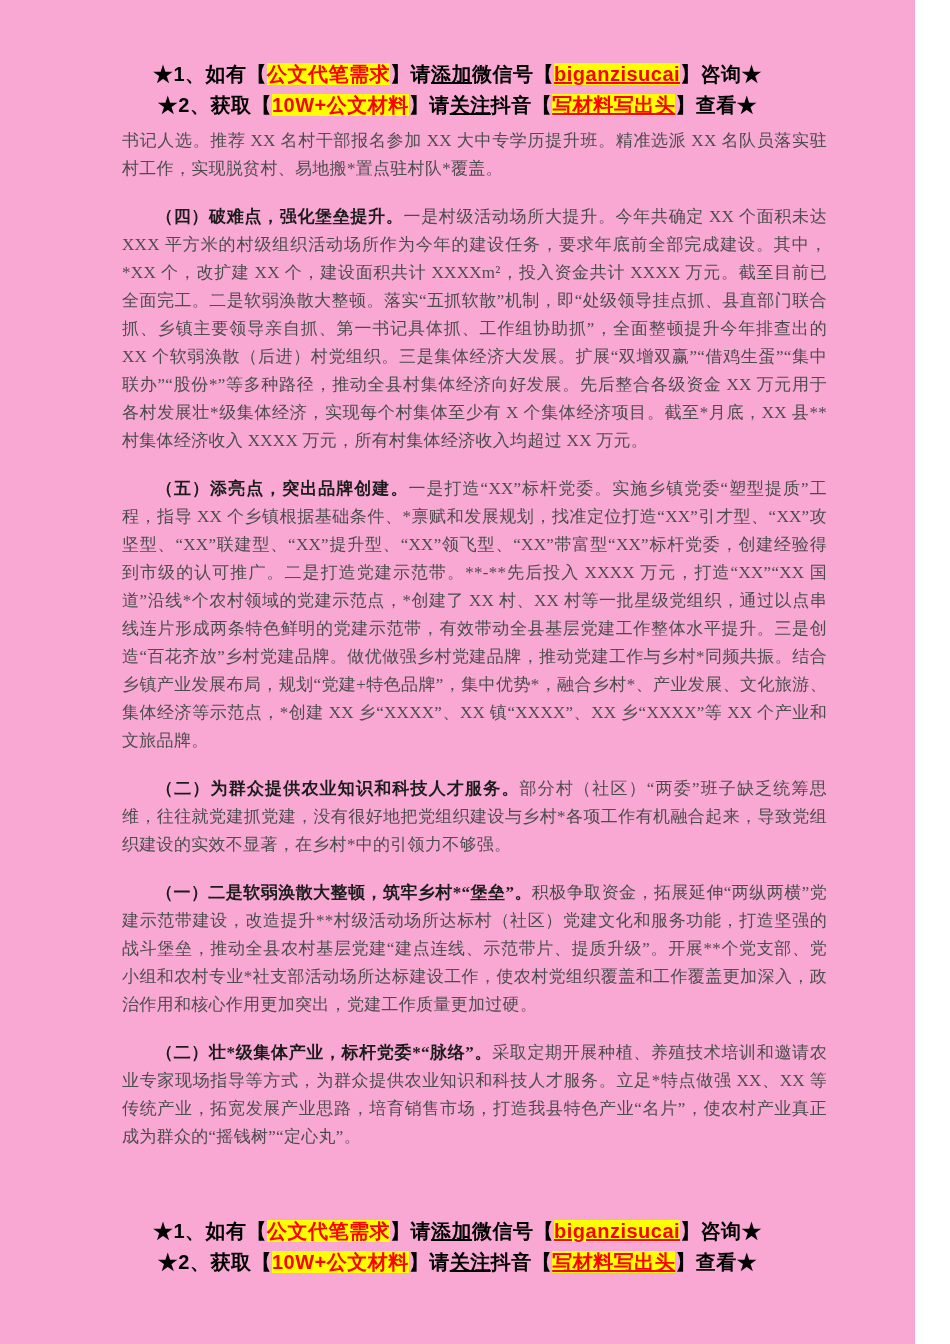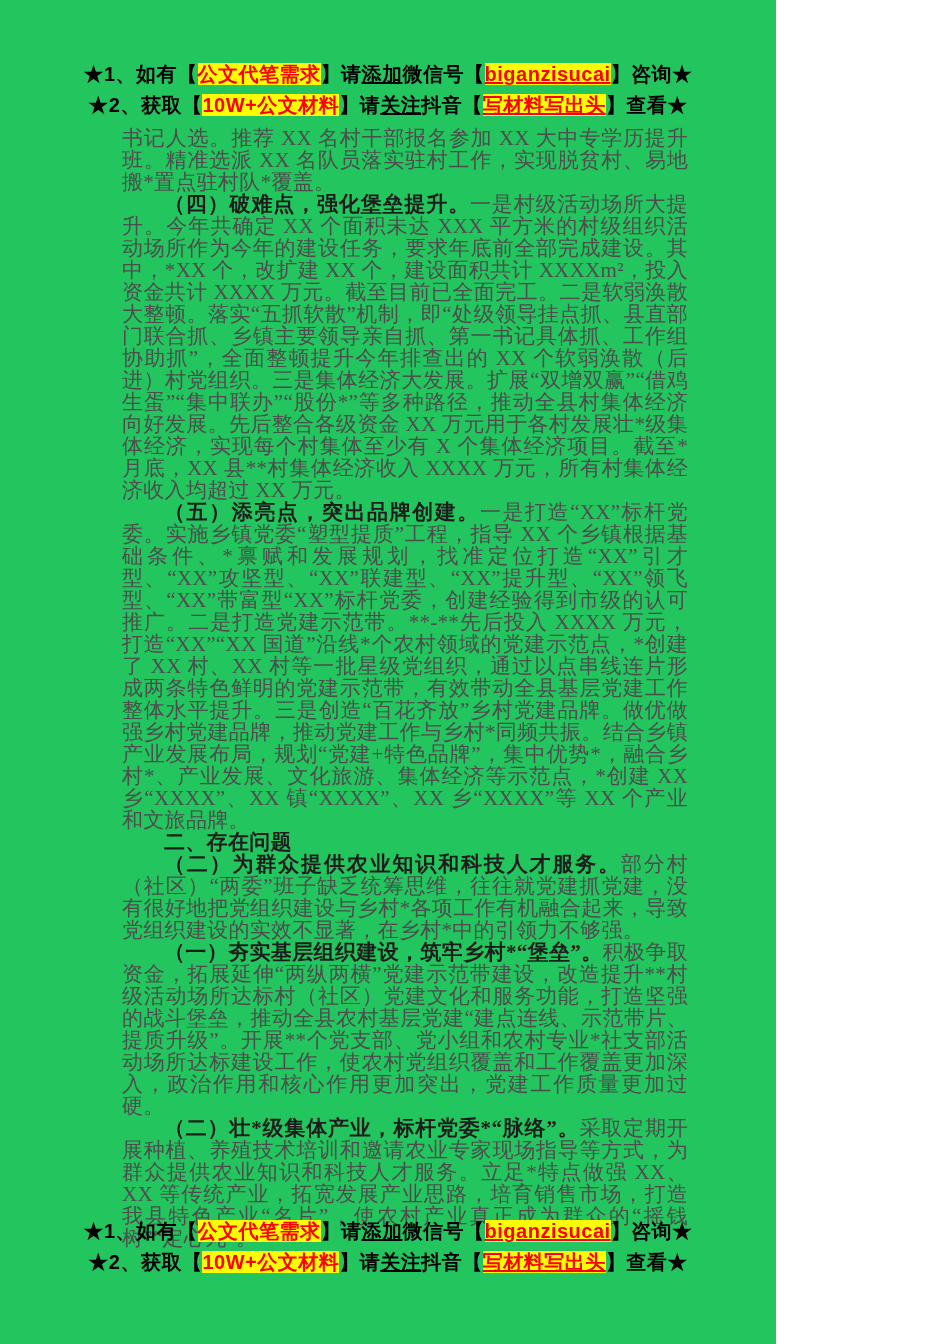--- a/index.html
+++ b/index.html
@@ -3,69 +3,68 @@
 <meta charset="utf-8">
 <style>
   html, body { margin: 0; padding: 0; }
   body {
     width: 950px; height: 1344px;
     background: #ffffff;
     font-family: "Liberation Serif", serif;
   }
   .page {
     position: relative;
-    width: 776px; height: 1344px;
+    width: 915px; height: 1344px;
     overflow: hidden;
-    background: #22c55e;
+    background: #f9a8d4;
   }
   
   .banner {
     text-align: center;
     font-family: "Liberation Sans", sans-serif;
     font-weight: bold;
     font-size: 20px;
     line-height: 31px;
     color: #000000;
     letter-spacing: 0.5px;
   }
   .banner-top { padding-top: 59px; }
   .banner-bottom { position: absolute; left: 0; right: 0; bottom: 66px; }
   .banner .seg { white-space: pre-wrap; }
   .banner .hl { background: #ffff00; color: #fe0000; }
   .banner .u  { text-decoration: underline; }
   
   .doc {
     margin: 6px 88px 0 122px;
-    font-size: 21px;
-    line-height: 22px;
+    font-size: 17px;
+    line-height: 28px;
     color: #4d4d4d;
     text-align: justify;
     letter-spacing: 0.3px;
   }
   .para { margin: 0; }
-  .para.gap { margin-top: 0; }
+  .para.gap { margin-top: 20px; }
   .para.indent { text-indent: 2em; }
   .lead { font-weight: bold; color: #1c1c1c; }
 </style>
 </head>
 <body>
 
 <div class="page">
   <div class="banner banner-top">
       <div><span class="seg">★1、如有【</span><span class="seg hl">公文代笔需求</span><span class="seg">】请</span><span class="seg u">添加</span><span class="seg">微信号【</span><span class="seg hl u">biganzisucai</span><span class="seg">】咨询★</span></div>
       <div><span class="seg">★2、获取【</span><span class="seg hl">10W+公文材料</span><span class="seg">】请</span><span class="seg u">关注</span><span class="seg">抖音【</span><span class="seg hl u">写材料写出头</span><span class="seg">】查看★</span></div>
     </div>
 
   <div class="doc">
       <p class="para"><span>书记人选。推荐 XX 名村干部报名参加 XX 大中专学历提升班。精准选派 XX 名队员落实驻村工作，实现脱贫村、易地搬*置点驻村队*覆盖。</span></p>
       <p class="para indent gap"><span class="lead">（四）破难点，强化堡垒提升。</span><span>一是村级活动场所大提升。今年共确定 XX 个面积未达 XXX 平方米的村级组织活动场所作为今年的建设任务，要求年底前全部完成建设。其中，*XX 个，改扩建 XX 个，建设面积共计 XXXXm²，投入资金共计 XXXX 万元。截至目前已全面完工。二是软弱涣散大整顿。落实“五抓软散”机制，即“处级领导挂点抓、县直部门联合抓、乡镇主要领导亲自抓、第一书记具体抓、工作组协助抓”，全面整顿提升今年排查出的 XX 个软弱涣散（后进）村党组织。三是集体经济大发展。扩展“双增双赢”“借鸡生蛋”“集中联办”“股份*”等多种路径，推动全县村集体经济向好发展。先后整合各级资金 XX 万元用于各村发展壮*级集体经济，实现每个村集体至少有 X 个集体经济项目。截至*月底，XX 县**村集体经济收入 XXXX 万元，所有村集体经济收入均超过 XX 万元。</span></p>
       <p class="para indent gap"><span class="lead">（五）添亮点，突出品牌创建。</span><span>一是打造“XX”标杆党委。实施乡镇党委“塑型提质”工程，指导 XX 个乡镇根据基础条件、*禀赋和发展规划，找准定位打造“XX”引才型、“XX”攻坚型、“XX”联建型、“XX”提升型、“XX”领飞型、“XX”带富型“XX”标杆党委，创建经验得到市级的认可推广。二是打造党建示范带。**-**先后投入 XXXX 万元，打造“XX”“XX 国道”沿线*个农村领域的党建示范点，*创建了 XX 村、XX 村等一批星级党组织，通过以点串线连片形成两条特色鲜明的党建示范带，有效带动全县基层党建工作整体水平提升。三是创造“百花齐放”乡村党建品牌。做优做强乡村党建品牌，推动党建工作与乡村*同频共振。结合乡镇产业发展布局，规划“党建+特色品牌”，集中优势*，融合乡村*、产业发展、文化旅游、集体经济等示范点，*创建 XX 乡“XXXX”、XX 镇“XXXX”、XX 乡“XXXX”等 XX 个产业和文旅品牌。</span></p>
-      <p class="para indent gap"><span class="lead">二、存在问题</span></p>
       <p class="para indent gap"><span class="lead">（二）为群众提供农业知识和科技人才服务。</span><span>部分村（社区）“两委”班子缺乏统筹思维，往往就党建抓党建，没有很好地把党组织建设与乡村*各项工作有机融合起来，导致党组织建设的实效不显著，在乡村*中的引领力不够强。</span></p>
-      <p class="para indent gap"><span class="lead">（一）夯实基层组织建设，筑牢乡村*“堡垒”。</span><span>积极争取资金，拓展延伸“两纵两横”党建示范带建设，改造提升**村级活动场所达标村（社区）党建文化和服务功能，打造坚强的战斗堡垒，推动全县农村基层党建“建点连线、示范带片、提质升级”。开展**个党支部、党小组和农村专业*社支部活动场所达标建设工作，使农村党组织覆盖和工作覆盖更加深入，政治作用和核心作用更加突出，党建工作质量更加过硬。</span></p>
+      <p class="para indent gap"><span class="lead">（一）二是软弱涣散大整顿，筑牢乡村*“堡垒”。</span><span>积极争取资金，拓展延伸“两纵两横”党建示范带建设，改造提升**村级活动场所达标村（社区）党建文化和服务功能，打造坚强的战斗堡垒，推动全县农村基层党建“建点连线、示范带片、提质升级”。开展**个党支部、党小组和农村专业*社支部活动场所达标建设工作，使农村党组织覆盖和工作覆盖更加深入，政治作用和核心作用更加突出，党建工作质量更加过硬。</span></p>
       <p class="para indent gap"><span class="lead">（二）壮*级集体产业，标杆党委*“脉络”。</span><span>采取定期开展种植、养殖技术培训和邀请农业专家现场指导等方式，为群众提供农业知识和科技人才服务。立足*特点做强 XX、XX 等传统产业，拓宽发展产业思路，培育销售市场，打造我县特色产业“名片”，使农村产业真正成为群众的“摇钱树”“定心丸”。</span></p>
     </div>
 
   <div class="banner banner-bottom">
       <div><span class="seg">★1、如有【</span><span class="seg hl">公文代笔需求</span><span class="seg">】请</span><span class="seg u">添加</span><span class="seg">微信号【</span><span class="seg hl u">biganzisucai</span><span class="seg">】咨询★</span></div>
       <div><span class="seg">★2、获取【</span><span class="seg hl">10W+公文材料</span><span class="seg">】请</span><span class="seg u">关注</span><span class="seg">抖音【</span><span class="seg hl u">写材料写出头</span><span class="seg">】查看★</span></div>
     </div>
 </div>
 
 </body></html>

